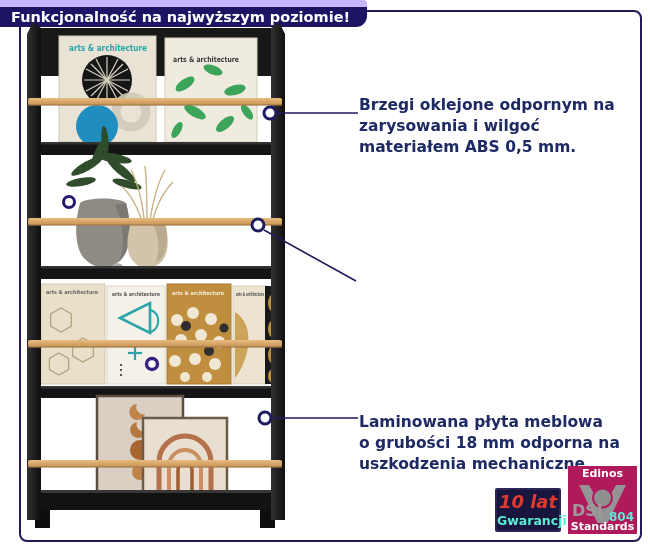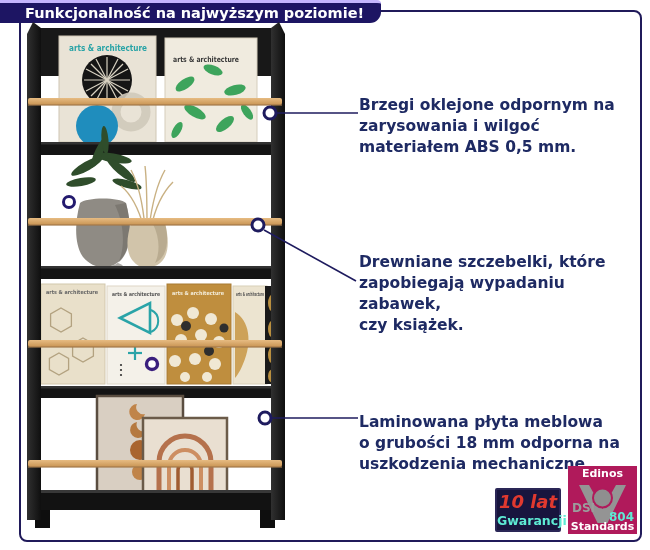--- a/index.html
+++ b/index.html
@@ -5,24 +5,24 @@
   html,body{margin:0;padding:0;background:#fff;}
   #stage{position:relative;width:650px;height:550px;background:#ffffff;overflow:hidden;
          font-family:"DejaVu Sans","Liberation Sans",sans-serif;}
 
   
   .frame{position:absolute;left:19px;top:10px;width:619px;height:528px;
          border:2px solid #201a5a;border-radius:8px;}
 
   
   .banner{position:absolute;left:0;top:0;width:356px;height:20px;
-          background:#1d1563;border-top:3px solid #c4b5fd;
+          background:#1d1563;border-top:7px solid #c4b5fd;
           border-bottom-right-radius:11px;border-top-right-radius:4px;
           color:#ffffff;font-weight:bold;font-size:14.5px;line-height:20px;
-          padding-left:25px;white-space:nowrap;box-sizing:content-box;}
+          padding-left:11px;white-space:nowrap;box-sizing:content-box;}
 
   
   .logo{position:absolute;left:465px;top:18px;width:175px;height:70px;}
   .logo-chair{position:absolute;left:2px;top:2px;}
   .logo-word{position:absolute;left:76px;top:8px;font-size:43px;font-weight:bold;
              color:#0d0d0d;transform:scaleX(0.72);transform-origin:left center;
              letter-spacing:0px;line-height:50px;}
 
   
   .annotation{position:absolute;width:288px;color:#1e2a63;font-weight:bold;
@@ -44,21 +44,21 @@
   .bw-line1{color:#e0392f;font-size:18px;font-weight:bold;font-style:italic;
             line-height:22px;margin-top:1px;}
   .bw-line2{color:#5eead4;font-size:12.5px;font-weight:bold;line-height:15px;}
 
   
   .badge-edinos{position:absolute;left:568px;top:466px;width:69px;height:68px;
                 background:#b01a5b;}
   .ed-brand{position:absolute;top:1px;left:0;width:100%;text-align:center;
             color:#fff;font-size:11px;font-weight:bold;}
   .ed-v{position:absolute;left:11px;top:19px;}
-  .ed-dsi{position:absolute;left:4px;top:35px;color:#9c9c9c;font-size:12px;font-weight:bold;}
+  .ed-dsi{position:absolute;left:4px;top:35px;color:#9c9c9c;font-size:16px;font-weight:bold;}
   .ed-804{position:absolute;right:3px;top:44px;color:#5eead4;font-size:12px;font-weight:bold;}
   .ed-std{position:absolute;bottom:1px;left:0;width:100%;text-align:center;
           color:#fff;font-size:11px;font-weight:bold;}
 </style>
 </head>
 <body>
 
 <div id="stage">
 
   <div class="frame"></div>
@@ -266,23 +266,20 @@
     <circle cx="270" cy="113" r="6" fill="#ffffff" stroke="#1e1b5e" stroke-width="3"></circle>
     <circle cx="258" cy="225" r="6" fill="#ffffff" stroke="#1e1b5e" stroke-width="3"></circle>
     <circle cx="265" cy="418" r="6" fill="#ffffff" stroke="#1e1b5e" stroke-width="3"></circle>
     <circle cx="69" cy="202" r="5.5" fill="rgba(255,255,255,0.85)" stroke="#231a6e" stroke-width="3"></circle>
     <circle cx="152" cy="364" r="5.5" fill="#ffffff" stroke="#3a1f7e" stroke-width="3.4"></circle>
   </svg>
 
   <div class="annotation a1">Brzegi oklejone odpornym na
 zarysowania i wilgoć
 materiałem ABS 0,5 mm.</div>
-  <div class="annotation a2">Drewniane szczebelki, które
-zapobiegają wypadaniu zabawek,
-czy książek.</div>
   <div class="annotation a3">Laminowana płyta meblowa
 o grubości 18 mm odporna na
 uszkodzenia mechaniczne.</div>
 
   <div class="badge-warranty">
     <div class="bw-line1">10 lat</div>
     <div class="bw-line2">Gwarancji</div>
   </div>
 
   <div class="badge-edinos">

